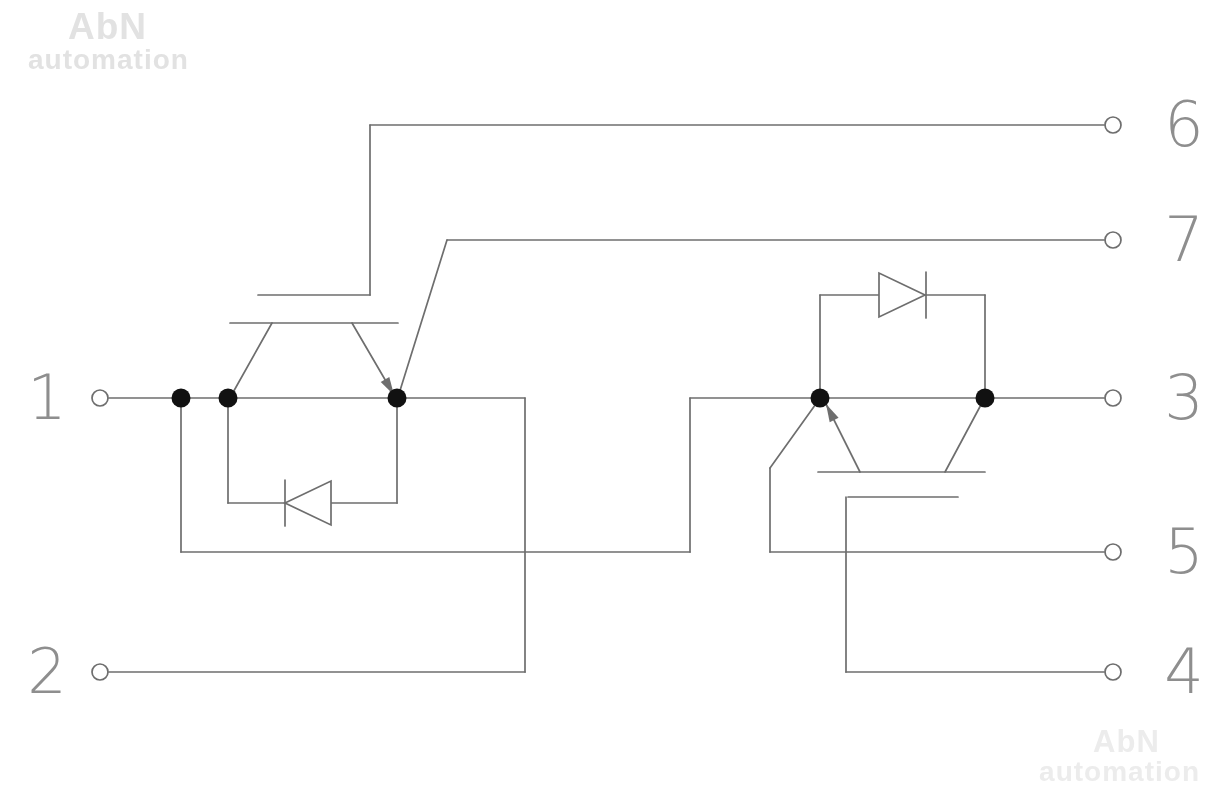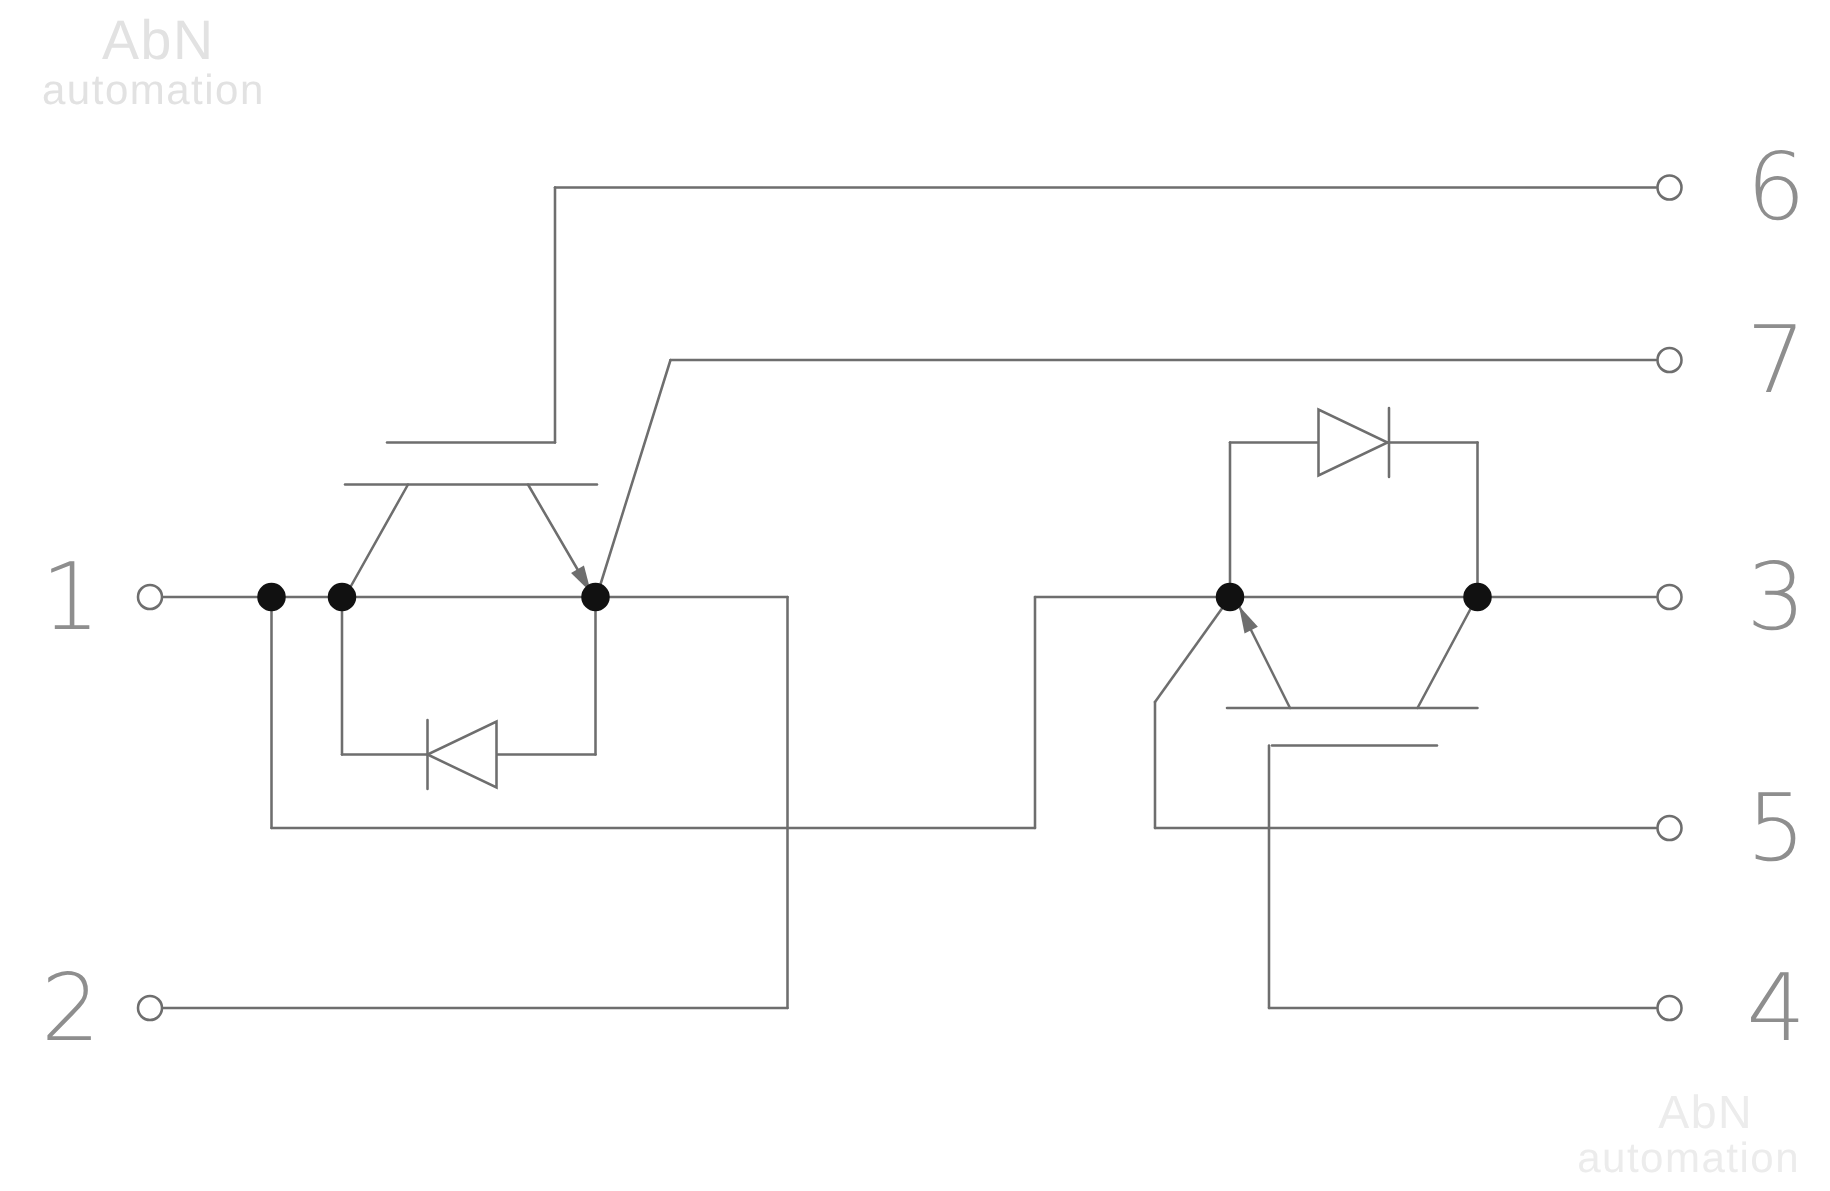--- a/index.html
+++ b/index.html
@@ -18,21 +18,21 @@
     font-family: "DejaVu Sans", sans-serif;
     font-weight: 200;
     font-size: 62px;
     color: #8e8e8e;
     line-height: 1;
     user-select: none;
   }
   .wm {
     position: absolute;
     font-family: "Liberation Sans", sans-serif;
-    font-weight: normal;
+    font-weight: bold;
     line-height: 1;
     user-select: none;
   }
   .wm-tl { left: 28px; top: 8px; color: #e2e2e2; }
   .wm-tl .brand { font-size: 37px; letter-spacing: 1px; margin-left: 40px; }
   .wm-tl .word  { font-size: 28px; letter-spacing: 1px; margin-top: 1px; }
   .wm-br { right: 20px; bottom: 8px; color: #ececec; }
   .wm-br .brand { font-size: 31px; letter-spacing: 1px; margin-left: 54px; }
   .wm-br .word  { font-size: 28px; letter-spacing: 1px; margin-top: 1px; }
 </style>

